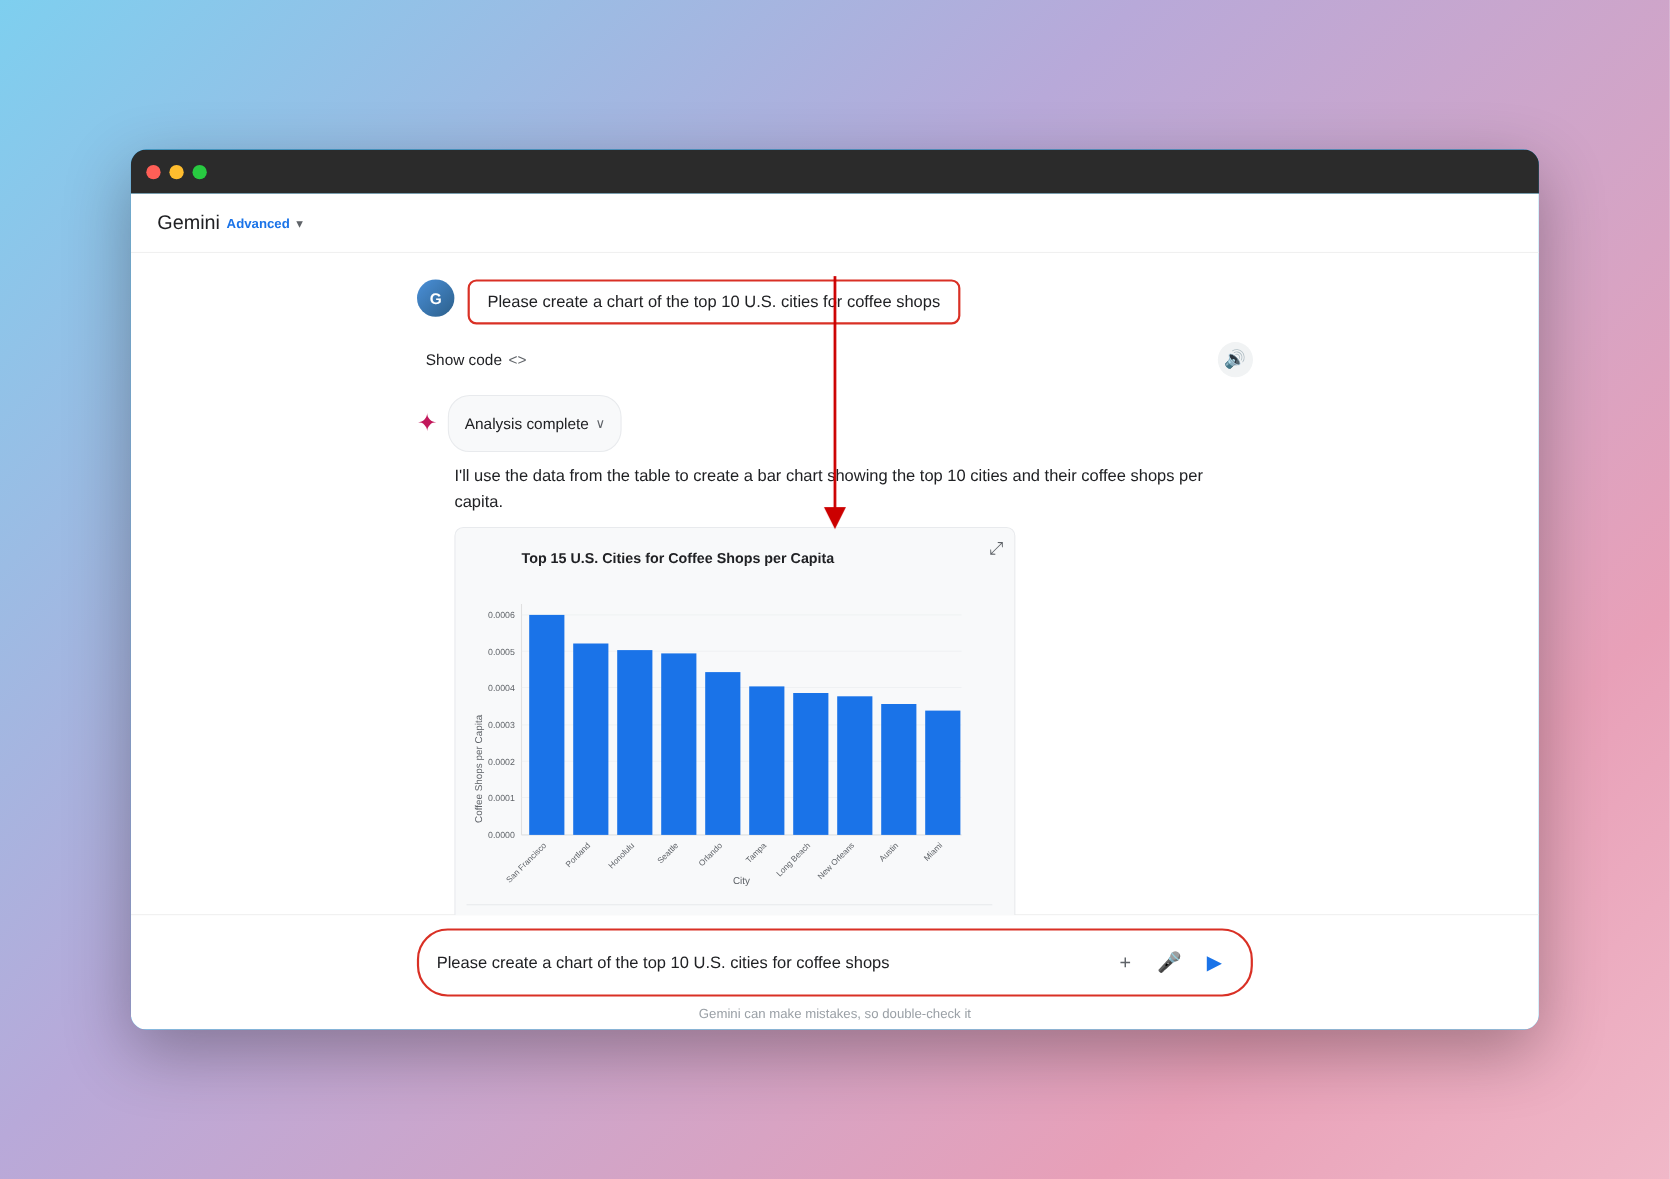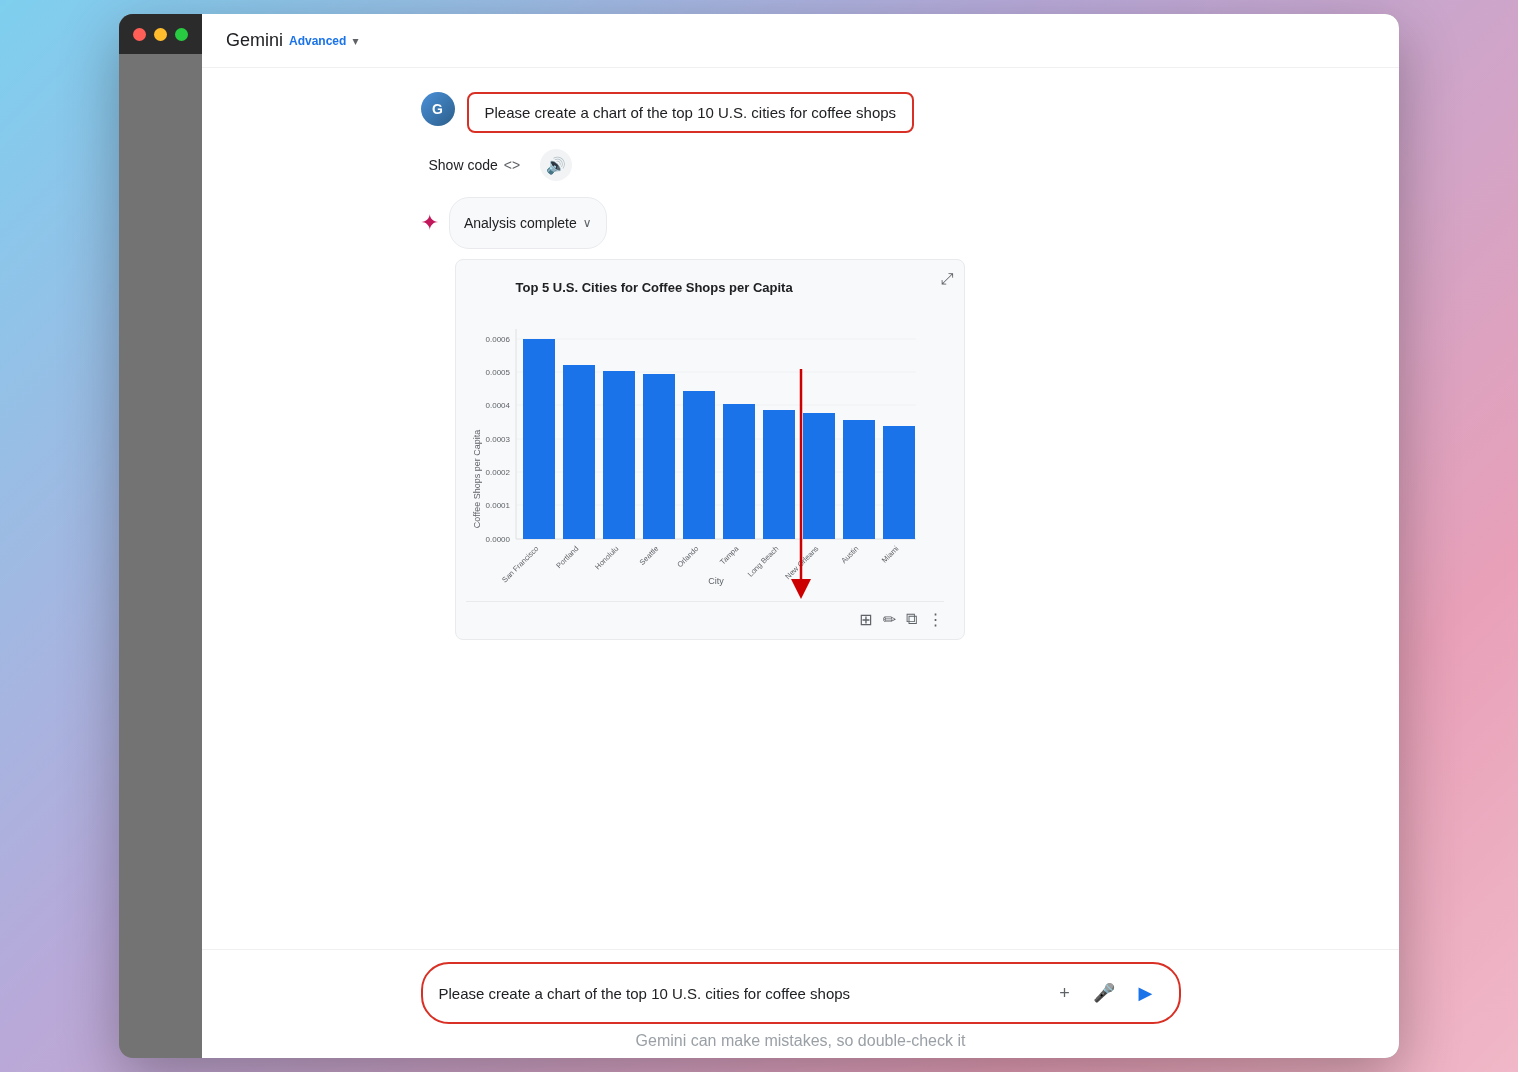--- a/index.html
+++ b/index.html
@@ -7,26 +7,27 @@
       width: 1518px;
       height: 1072px;
       background: linear-gradient(135deg, #7ecfef 0%, #b8a9d9 40%, #e8a0b8 80%, #f0b8c8 100%);
       display: flex;
       align-items: center;
       justify-content: center;
       font-family: 'Google Sans', Arial, sans-serif;
     }
     .window {
       width: 1280px;
-      height: 1044px;
-      background: #737373;
+      height: 800px;
+      background: #0ea5e9;
       border-radius: 14px;
       box-shadow: 0 20px 60px rgba(0,0,0,0.3);
       overflow: hidden;
       display: flex;
+      flex-direction: column;
     }
     .titlebar {
       background: #2b2b2b;
       height: 40px;
       display: flex;
       align-items: center;
       padding: 0 14px;
       flex-shrink: 0;
     }
     .traffic-lights {
@@ -108,21 +109,21 @@
       border: 2px solid #d93025;
       border-radius: 8px;
       padding: 10px 16px;
       font-size: 15px;
       color: #202124;
       max-width: 580px;
       position: relative;
     }
     .show-code-row {
       display: flex;
-      justify-content: flex-start;
+      justify-content: space-between;
       align-items: center;
       gap: 12px;
       padding-right: 0;
     }
     .show-code-btn {
       display: flex;
       align-items: center;
       gap: 6px;
       font-size: 14px;
       color: #202124;
@@ -269,21 +270,21 @@
       background: transparent;
       border: none;
       display: flex;
       align-items: center;
       justify-content: center;
       cursor: pointer;
       color: #1a73e8;
       font-size: 18px;
     }
     .disclaimer {
-      font-size: 16px;
+      font-size: 12px;
       color: #9aa0a6;
       text-align: center;
     }
   </style>
 </head>
 <body>
 
 <div class="window">
 
   <div class="titlebar">
@@ -324,26 +325,27 @@
 
         <div class="gemini-response">
           <div class="analysis-row">
             <span class="gemini-star">✦</span>
             <div class="analysis-badge">
               <span>Analysis complete</span>
               <span class="chevron-icon">∨</span>
             </div>
           </div>
 
+          <div class="response-text">I'll use the data from the table to create a bar chart showing the top 10 cities and their coffee shops per capita.</div>
 
           <div class="chart-container" style="position:relative;">
             <div class="chart-expand-btn">
               <span>⤢</span>
             </div>
-            <div class="chart-title">Top 5 U.S. Cities for Coffee Shops per Capita</div>
+            <div class="chart-title">Top 15 U.S. Cities for Coffee Shops per Capita</div>
 
             <div class="chart-svg-wrapper">
               <svg width="470" height="280" viewBox="0 0 470 280">
 
                 <text transform="rotate(-90)" x="-170" y="14" font-size="9" fill="#5f6368" text-anchor="middle">Coffee Shops per Capita</text>
 
                 <line x1="50" y1="20" x2="50" y2="230" stroke="#e0e0e0" stroke-width="1"></line>
                 <line x1="50" y1="230" x2="450" y2="230" stroke="#e0e0e0" stroke-width="1"></line>
 
                 <line x1="50" y1="230" x2="450" y2="230" stroke="#e8eaed" stroke-width="0.5"></line>

